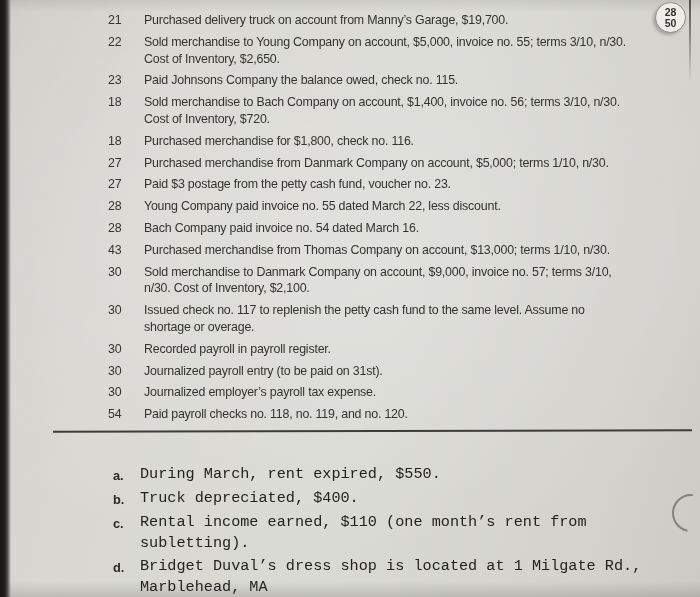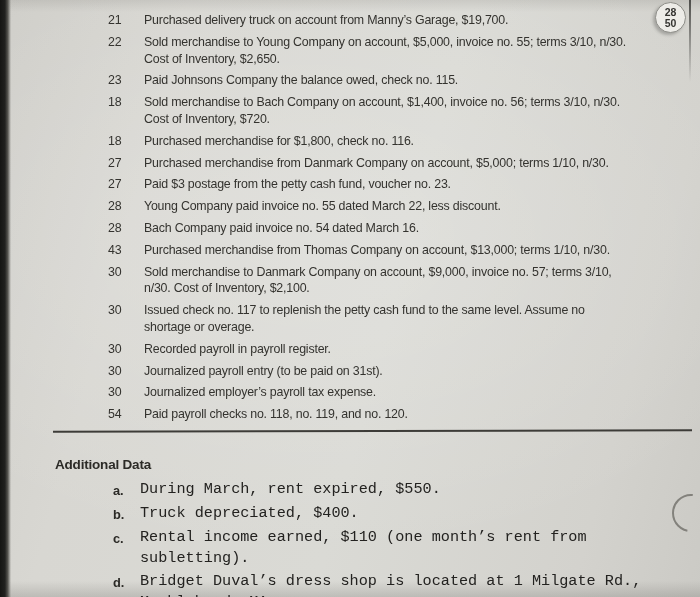--- a/index.html
+++ b/index.html
@@ -163,21 +163,20 @@
   </div>
   <div class="entry">
     <div class="day">54</div>
     <div class="txt">Paid payroll checks no. 118, no. 119, and no. 120.</div>
   </div>
 </div>
 
 <div class="rule"></div>
 
 <div class="additional">
-  <div class="additional-heading">Additional Data</div>
   <div class="additional-items">
     <div class="item">
       <div class="letter">a.</div>
       <div class="itxt">During March, rent expired, $550.</div>
     </div>
     <div class="item">
       <div class="letter">b.</div>
       <div class="itxt">Truck depreciated, $400.</div>
     </div>
     <div class="item">

